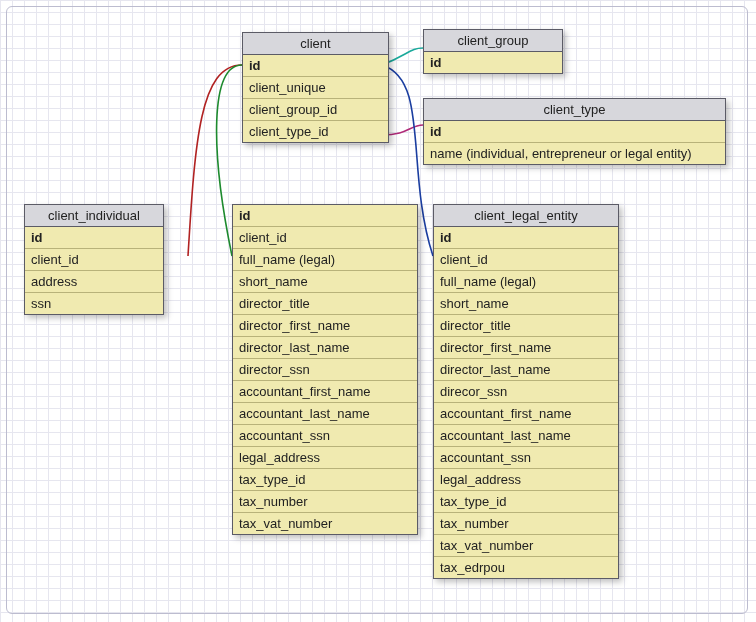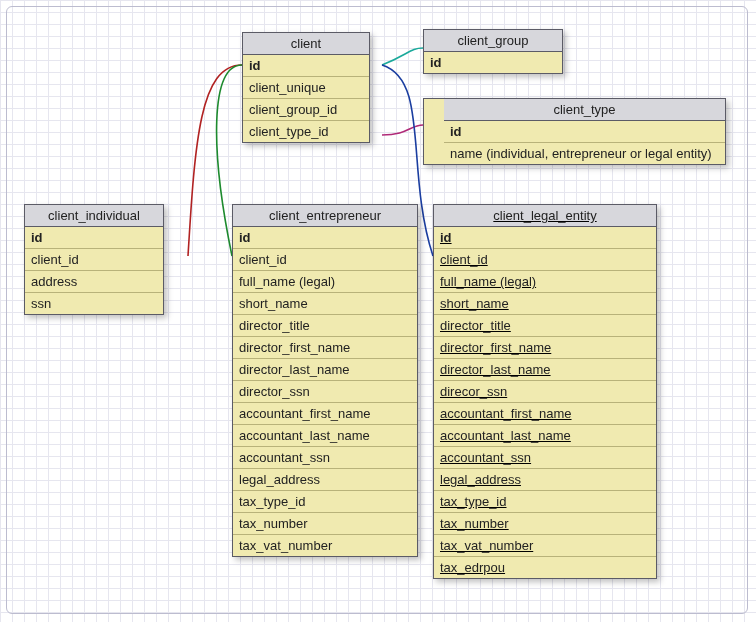--- a/index.html
+++ b/index.html
@@ -71,62 +71,61 @@
 <div class="grid"></div>
 <div class="frame"></div>
 <svg class="connectors">
     <path d="M 382 65  C 408 55, 410 48, 423 48" stroke="#1aa99a" stroke-width="1.6" fill="none"></path>
     <path d="M 382 135 C 408 135, 410 125, 423 125" stroke="#b02a78" stroke-width="1.6" fill="none"></path>
     <path d="M 242 65  C 200 65, 195 140, 188 256" stroke="#b12222" stroke-width="1.6" fill="none"></path>
     <path d="M 242 65  C 210 65, 210 150, 232 256" stroke="#1d8a2e" stroke-width="1.6" fill="none"></path>
     <path d="M 382 65  C 430 80, 405 170, 433 256" stroke="#1b3ea0" stroke-width="1.6" fill="none"></path>
   </svg>
 <div id="tables">
-    <div class="table" style="left: 242px; top: 32px; width: 128px;">
+    <div class="table" style="left: 242px; top: 32px; width: 147px;">
       <div class="title">client</div>
       <div class="row pk">id</div>
       <div class="row">client_unique</div>
       <div class="row">client_group_id</div>
       <div class="row">client_type_id</div>
     </div>
     <div class="table" style="left: 423px; top: 21px; width: 140px; margin-top: 8px;">
       <div class="title">client_group</div>
       <div class="row pk">id</div>
     </div>
-    <div class="table" style="left: 423px; top: 98px; width: 303px; padding-left: 20px;">
+    <div class="table" style="left: 423px; top: 98px; width: 303px;">
       <div class="title">client_type</div>
       <div class="row pk">id</div>
       <div class="row">name (individual, entrepreneur or legal entity)</div>
     </div>
     <div class="table" style="left: 24px; top: 204px; width: 140px;">
       <div class="title">client_individual</div>
       <div class="row pk">id</div>
       <div class="row">client_id</div>
       <div class="row">address</div>
       <div class="row">ssn</div>
     </div>
     <div class="table" style="left: 232px; top: 204px; width: 186px;">
-      <div class="title">client_entrepreneur</div>
       <div class="row pk">id</div>
       <div class="row">client_id</div>
       <div class="row">full_name (legal)</div>
       <div class="row">short_name</div>
       <div class="row">director_title</div>
       <div class="row">director_first_name</div>
       <div class="row">director_last_name</div>
       <div class="row">director_ssn</div>
       <div class="row">accountant_first_name</div>
       <div class="row">accountant_last_name</div>
       <div class="row">accountant_ssn</div>
       <div class="row">legal_address</div>
       <div class="row">tax_type_id</div>
       <div class="row">tax_number</div>
       <div class="row">tax_vat_number</div>
     </div>
-    <div class="table" style="left: 433px; top: 204px; width: 224px; text-decoration: underline;">
+    <div class="table" style="left: 433px; top: 204px; width: 186px;">
       <div class="title">client_legal_entity</div>
       <div class="row pk">id</div>
       <div class="row">client_id</div>
       <div class="row">full_name (legal)</div>
       <div class="row">short_name</div>
       <div class="row">director_title</div>
       <div class="row">director_first_name</div>
       <div class="row">director_last_name</div>
       <div class="row">direcor_ssn</div>
       <div class="row">accountant_first_name</div>

